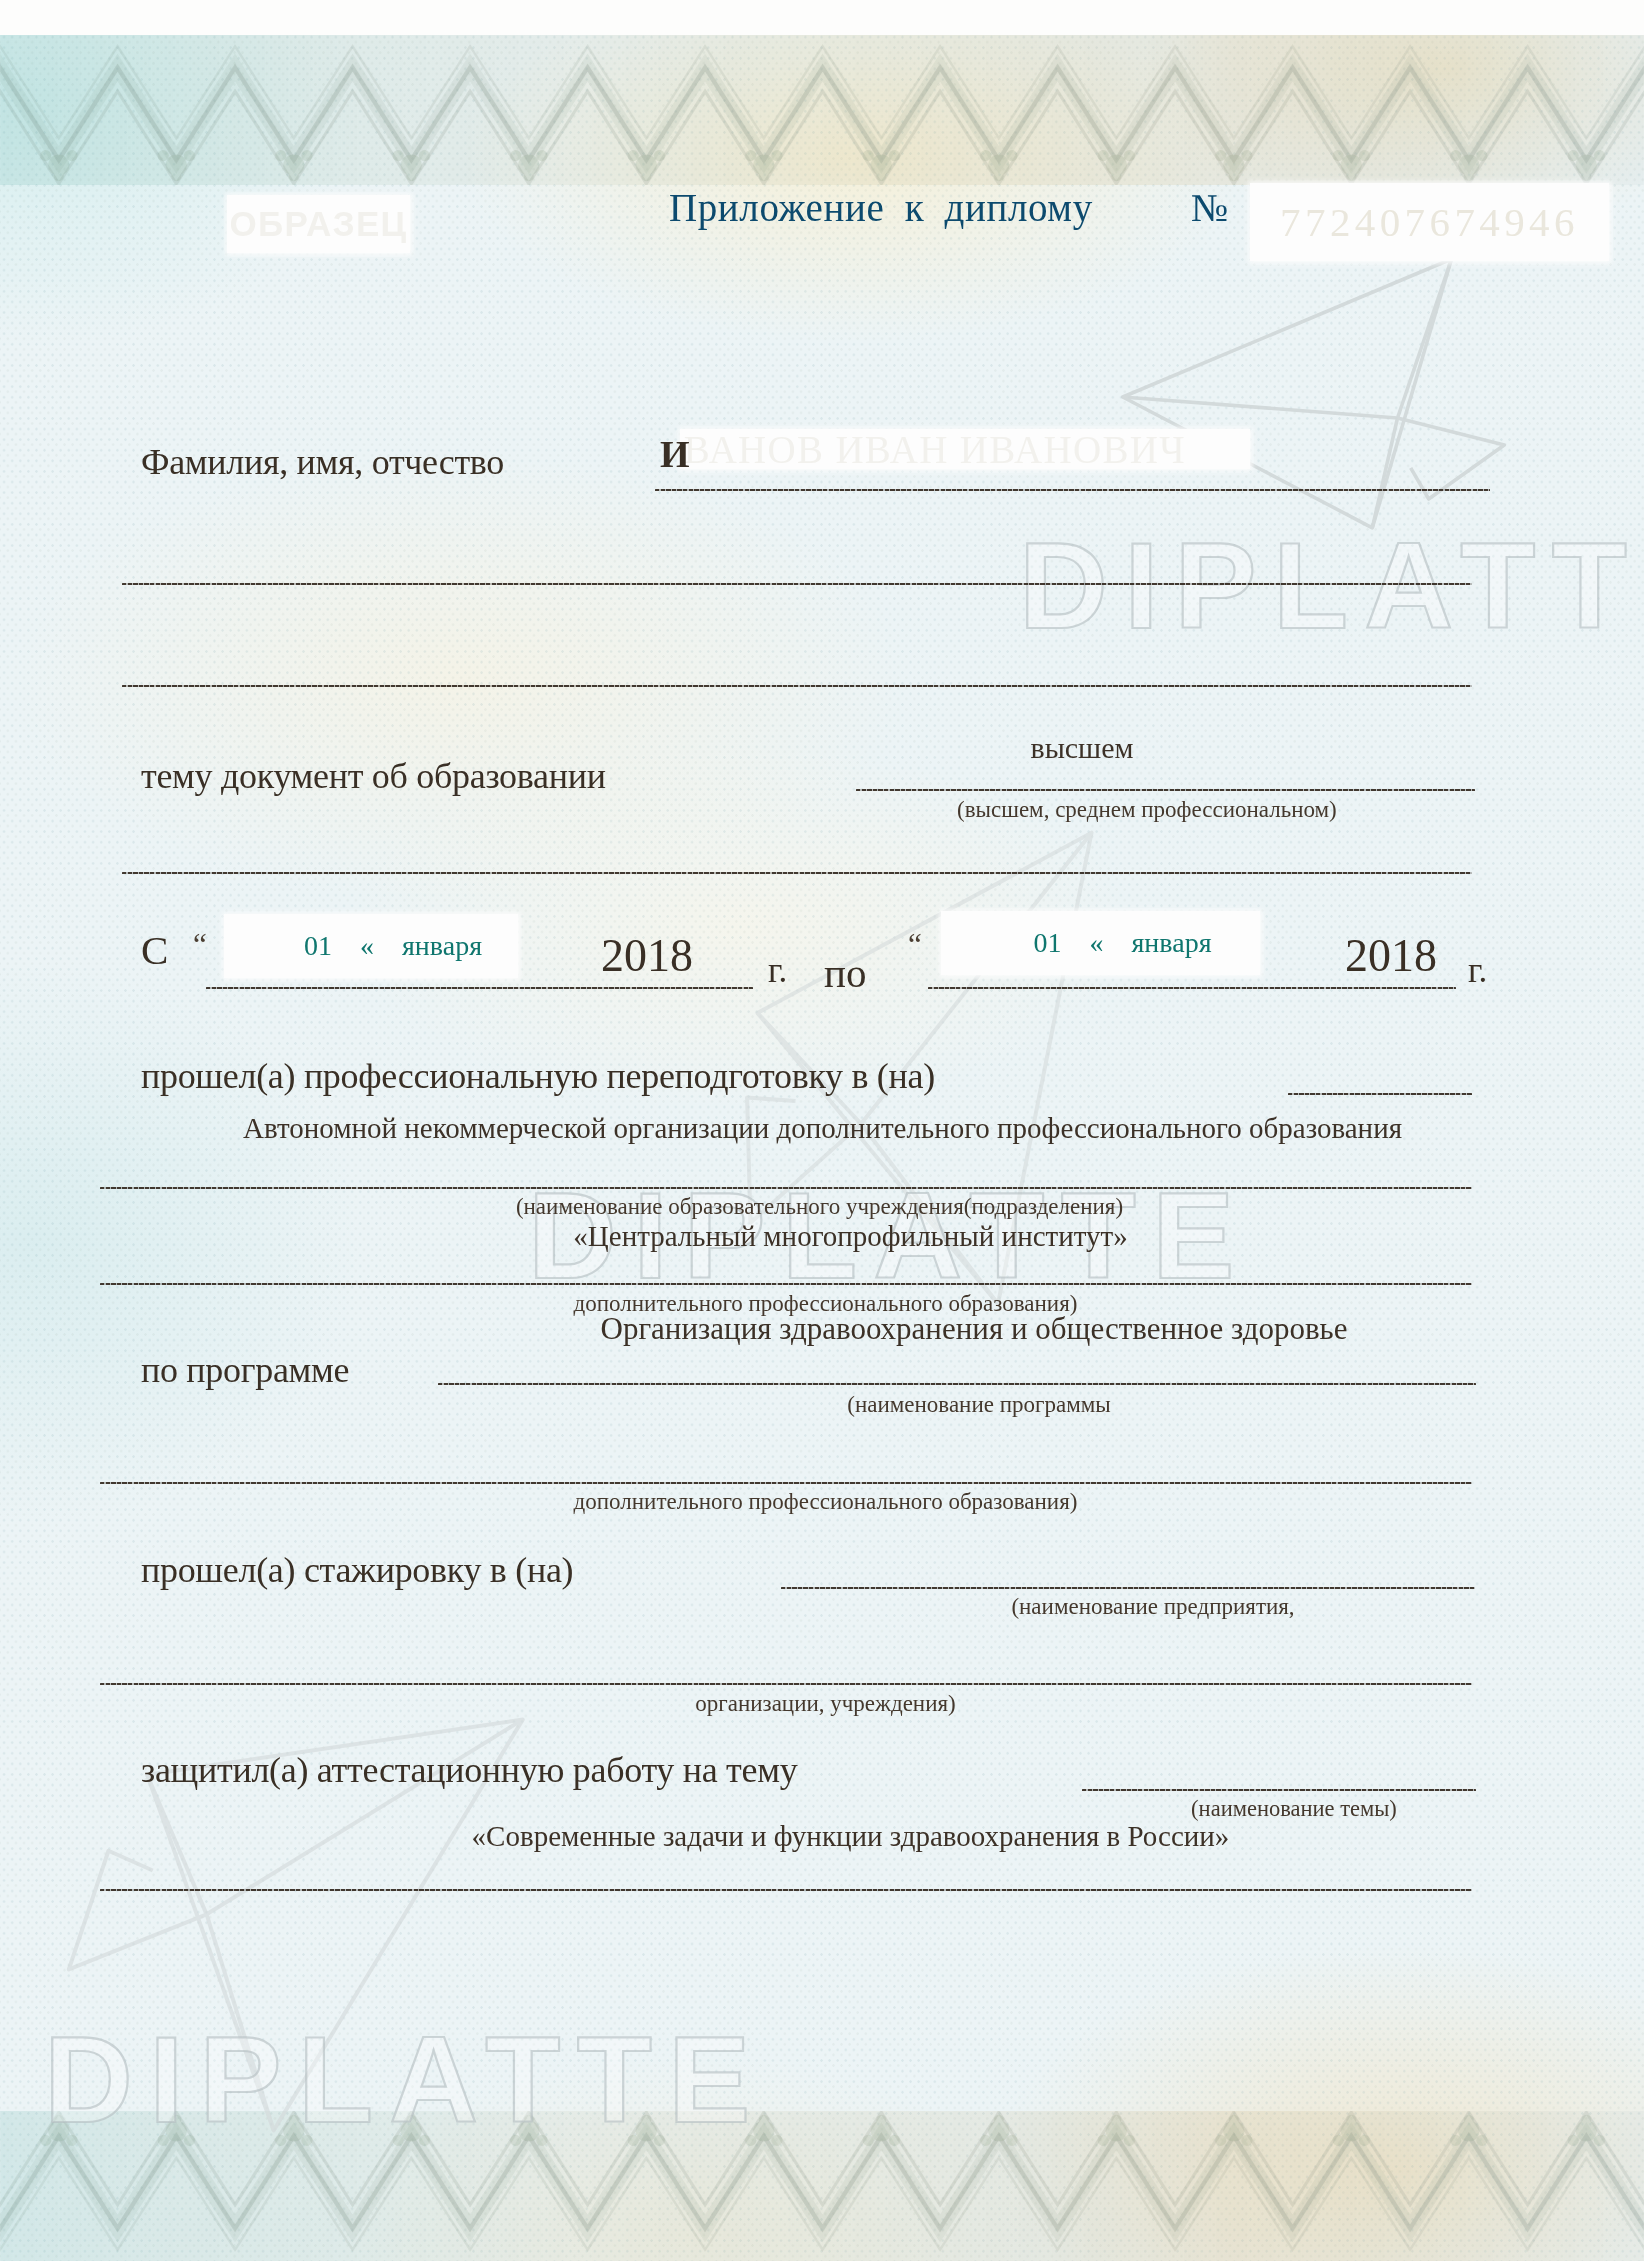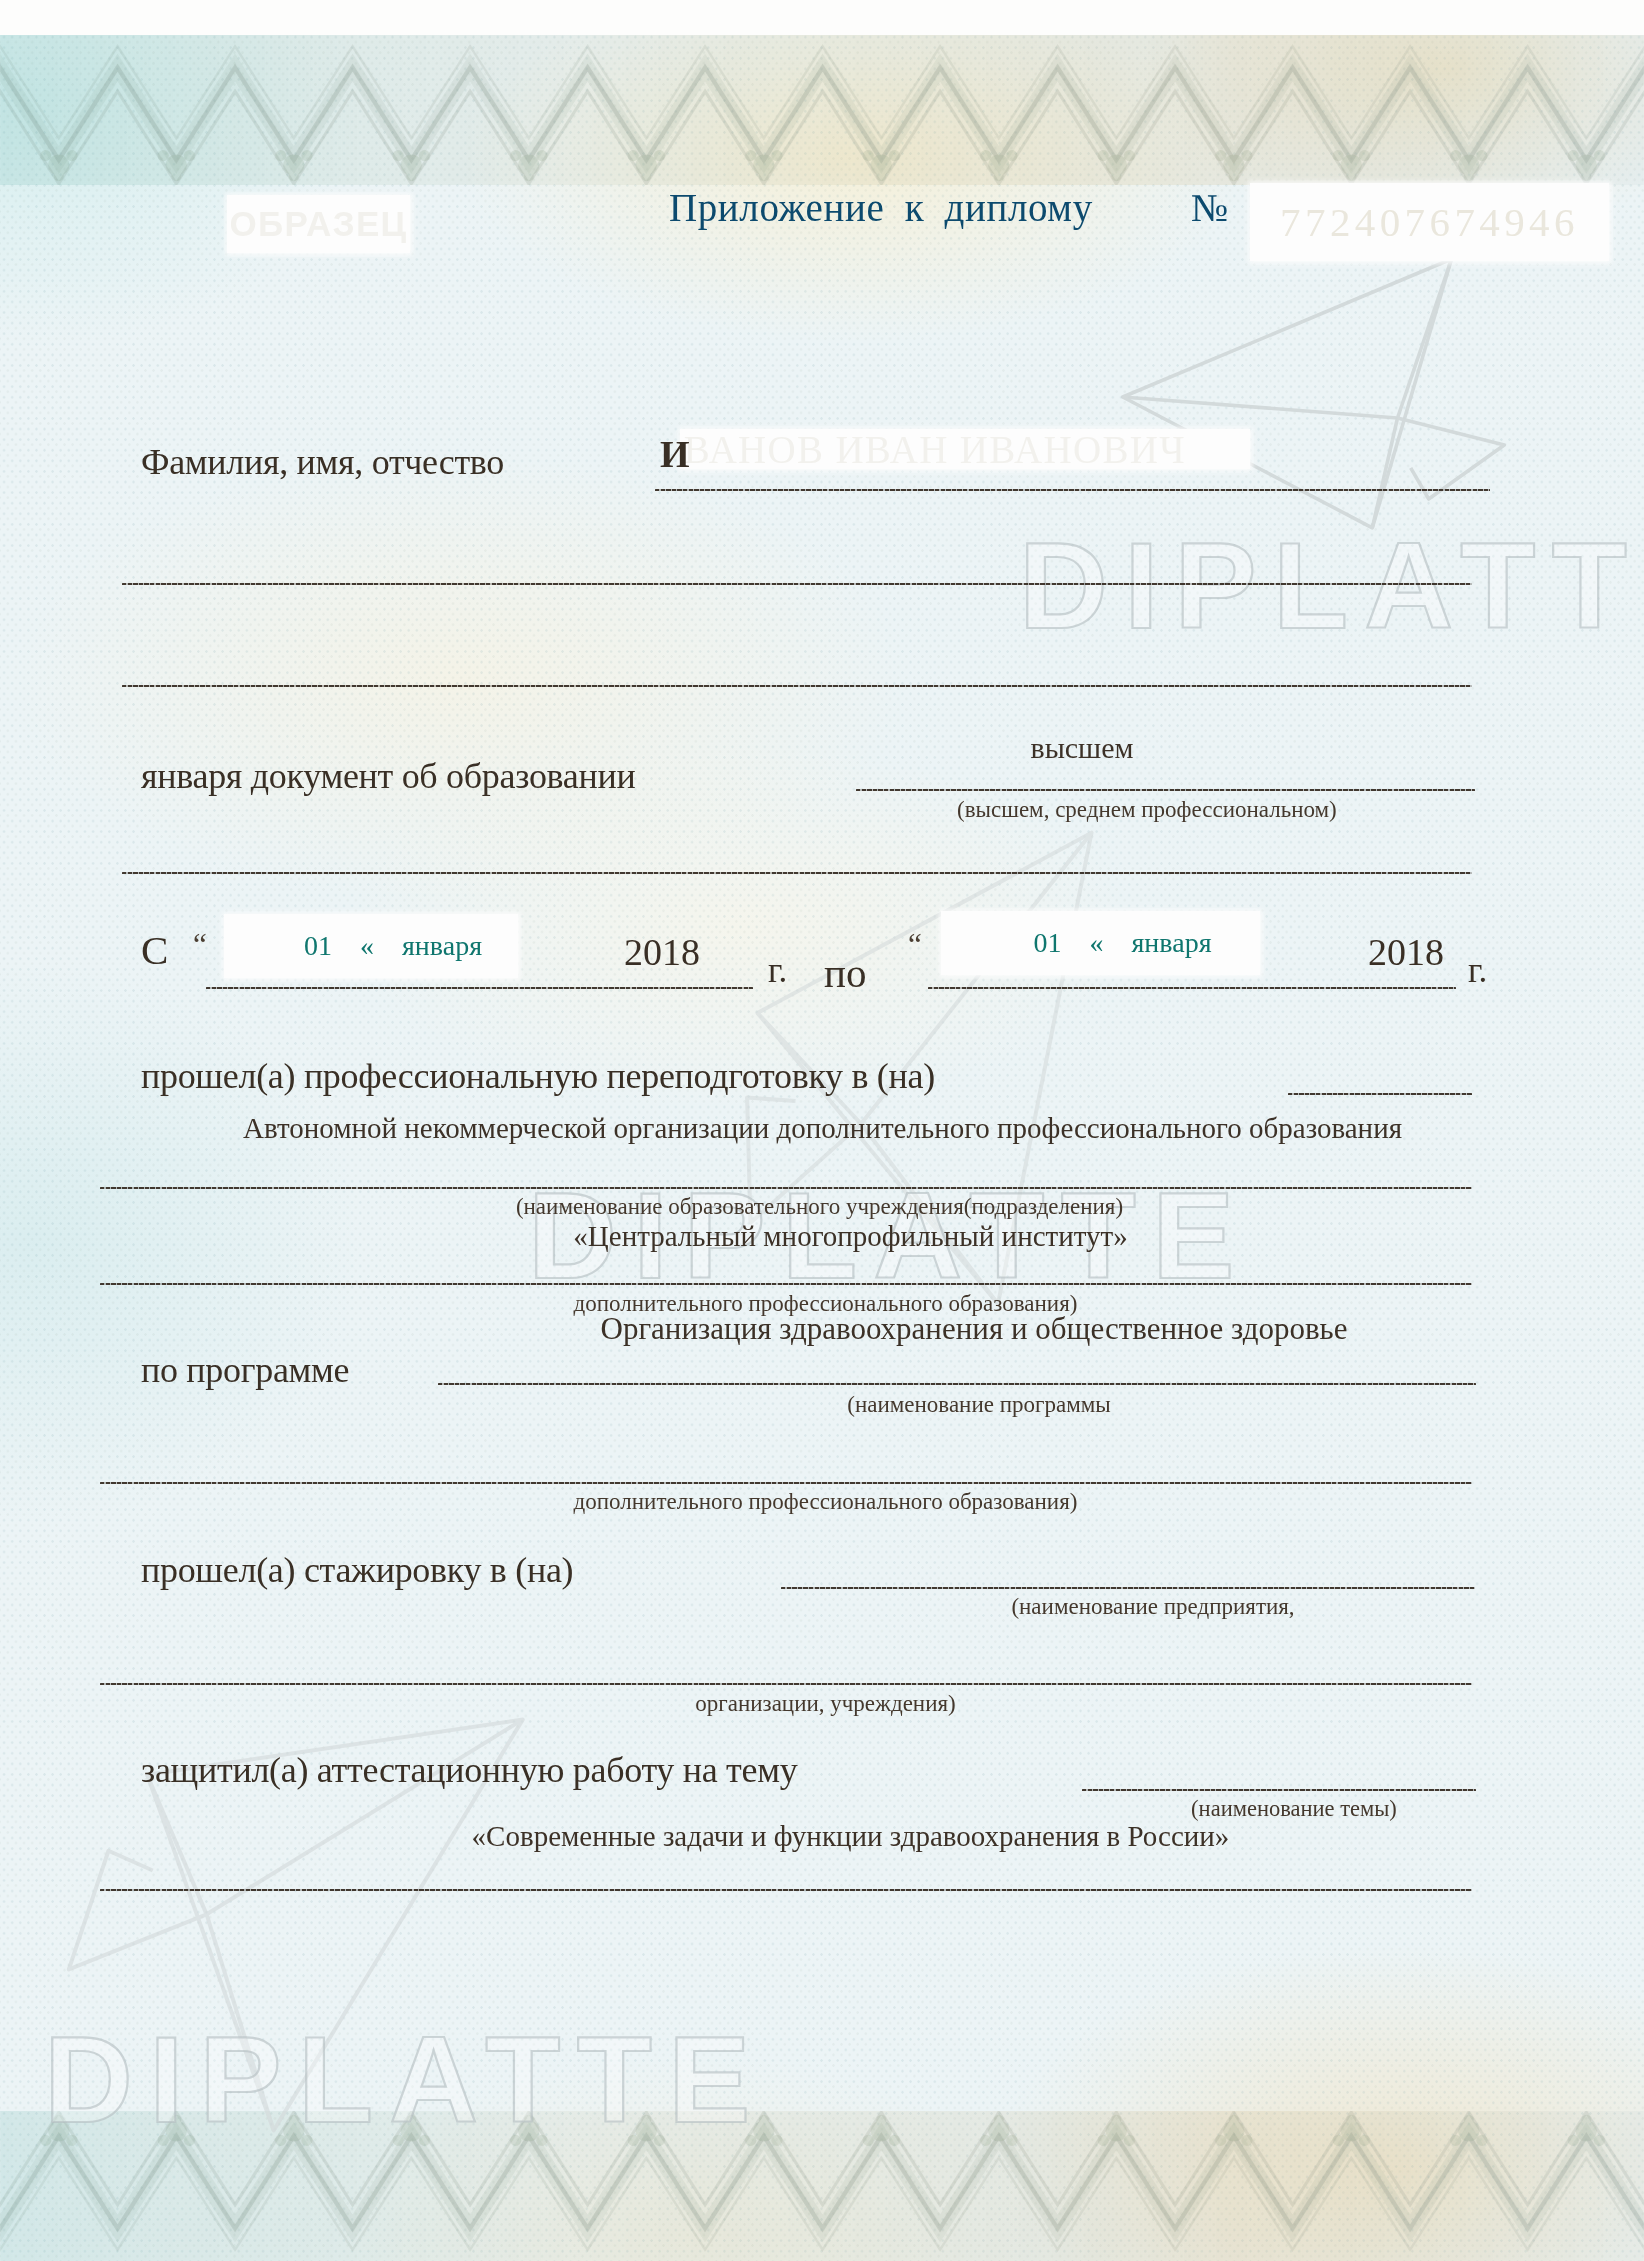--- a/index.html
+++ b/index.html
@@ -56,21 +56,21 @@
   .faint{color:#eae7dd;}
   .faint-pink{color:#0f766e;margin-left:44px;}
   .faint-white{color:#f2f1ed;}
   
   .ink{position:absolute;z-index:4;color:#392f25;white-space:nowrap;line-height:1;}
   .title{font-size:39px;word-spacing:10px;letter-spacing:0.6px;color:#0c4a6e;}
   .lbl{font-size:36px;letter-spacing:-0.3px;}
   .val{font-size:29px;color:#3c3127;}
   .val-c{text-align:center;}
   .hint{font-size:23px;color:#44382d;}
-  .year{font-size:38px;margin-left:23px;}
+  .year{font-size:46px;}
   .quote{font-size:31px;color:#4a3e32;}
   .line{
     position:absolute;z-index:4;height:1.9px;border-radius:0.6px;
     background:repeating-linear-gradient(90deg,
       rgba(56,46,37,0.95) 0 4.4px, rgba(56,46,37,0.30) 4.4px 5.6px);
   }
   .center-block{text-align:center;}
 </style>
 </head>
 <body>
@@ -163,21 +163,21 @@
   <div class="ink lbl" style="left:141px;top:444px;">Фамилия, имя, отчество</div>
   <div class="ink" style="left:660px;top:435px;font-size:38px;font-weight:bold;">И</div>
   <div class="redact" style="left:680px;top:429px;width:566px;height:40px;justify-content:flex-start;padding-left:3.8px;">
     <span class="faint-white" style="font-size:39px;letter-spacing:1.3px;">ВАНОВ ИВАН ИВАНОВИЧ</span>
   </div>
   <div class="line" style="left:655px;top:489px;width:835px;"></div>
 
   <div class="line" style="left:122px;top:583px;width:1350px;"></div>
   <div class="line" style="left:122px;top:685px;width:1350px;"></div>
 
-  <div class="ink lbl" style="left:141px;top:758px;">января документ об образовании</div>
+  <div class="ink lbl" style="left:141px;top:758px;">тему документ об образовании</div>
   <div class="ink val val-c" style="left:888px;top:733px;width:388px;font-size:30px;">высшем</div>
   <div class="line" style="left:856px;top:789px;width:619px;"></div>
   <div class="ink hint" style="left:957px;top:798px;">(высшем, среднем профессиональном)</div>
 
   <div class="line" style="left:122px;top:872px;width:1350px;"></div>
 
   <div class="ink" style="left:141px;top:930px;font-size:41px;">С</div>
   <div class="ink quote" style="left:193px;top:929px;">“</div>
   <div class="redact" style="left:224px;top:914px;width:294px;height:64px;">
     <span class="faint-pink" style="font-size:28px;word-spacing:21px;">01 « января</span>

